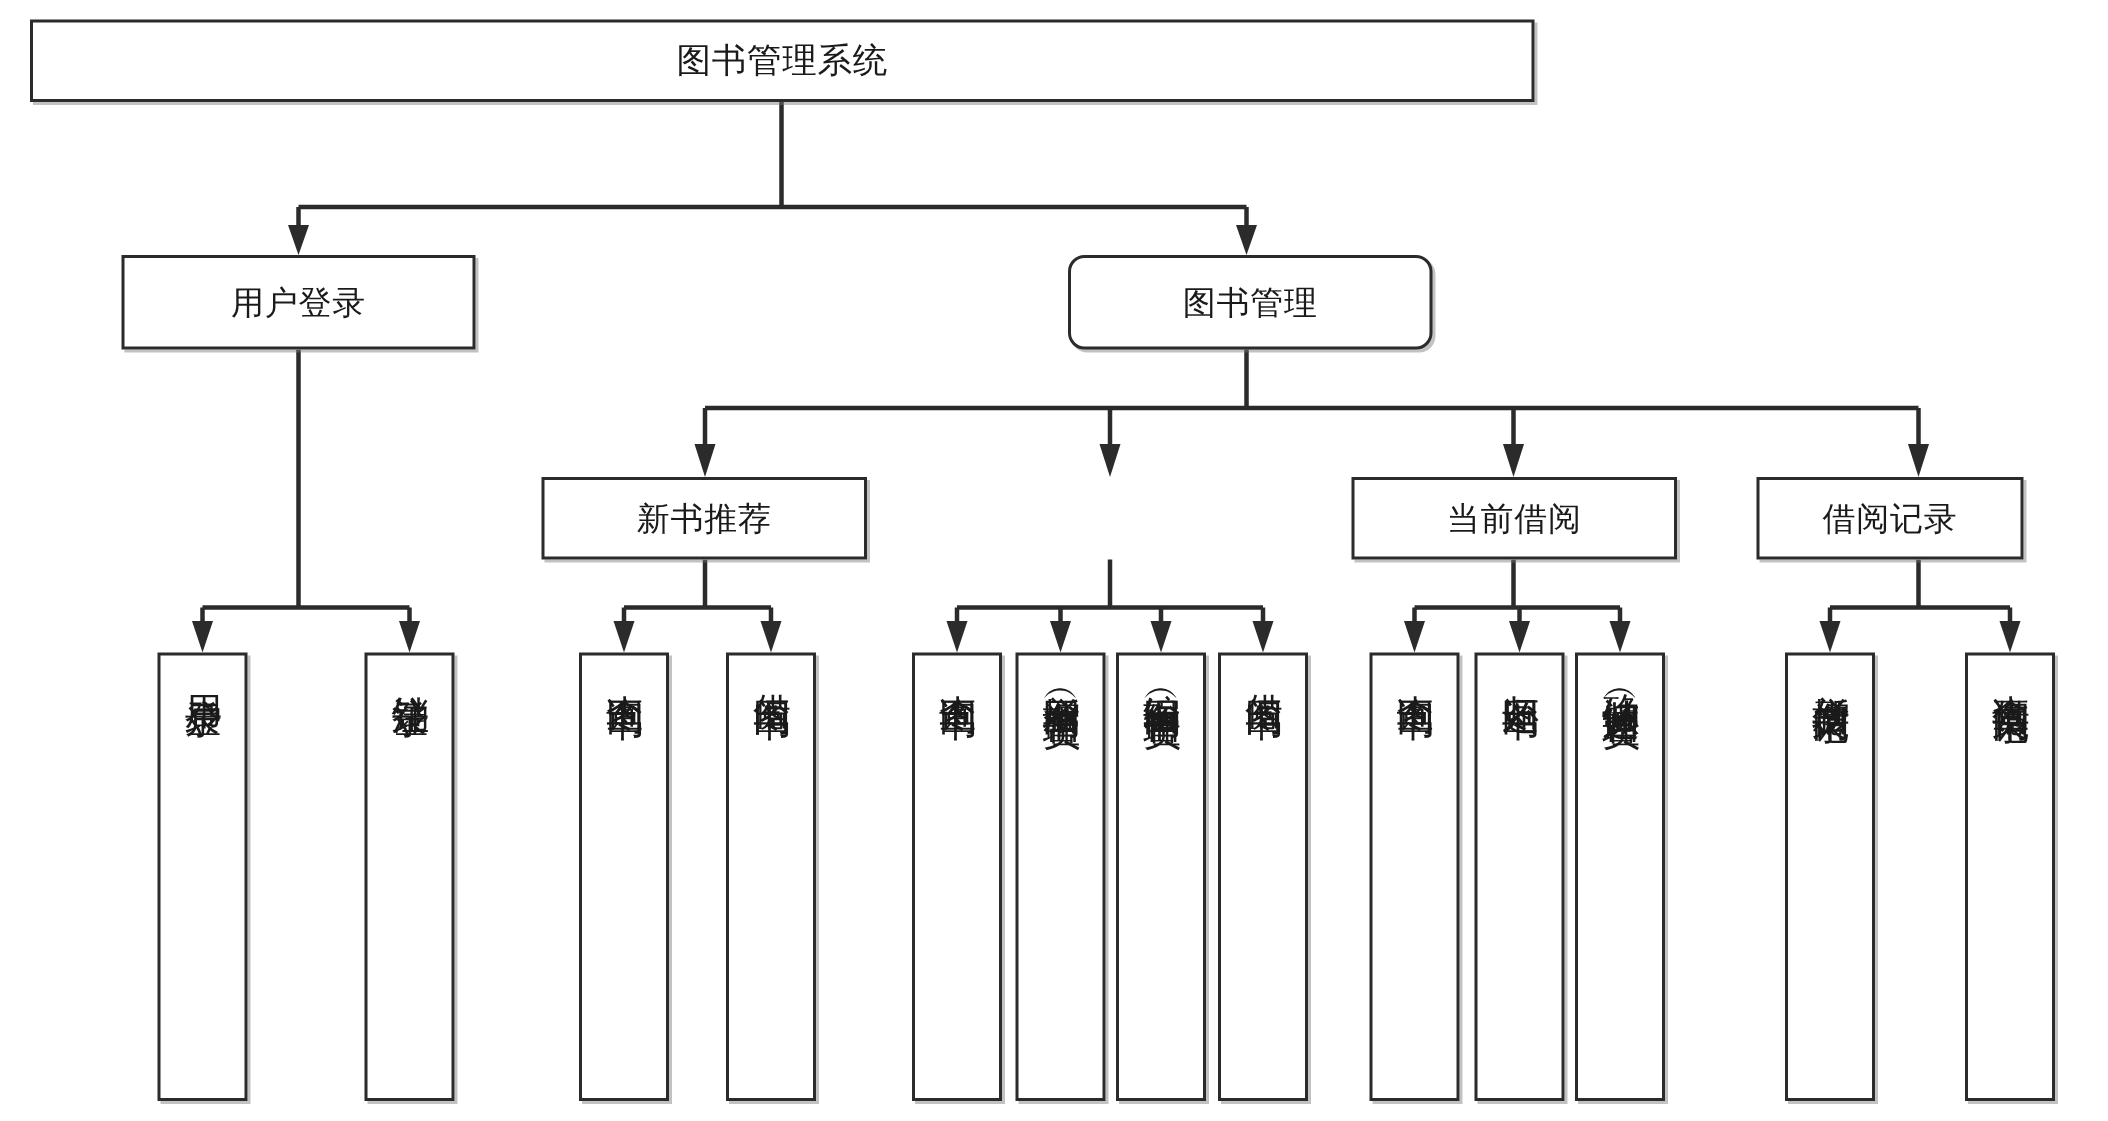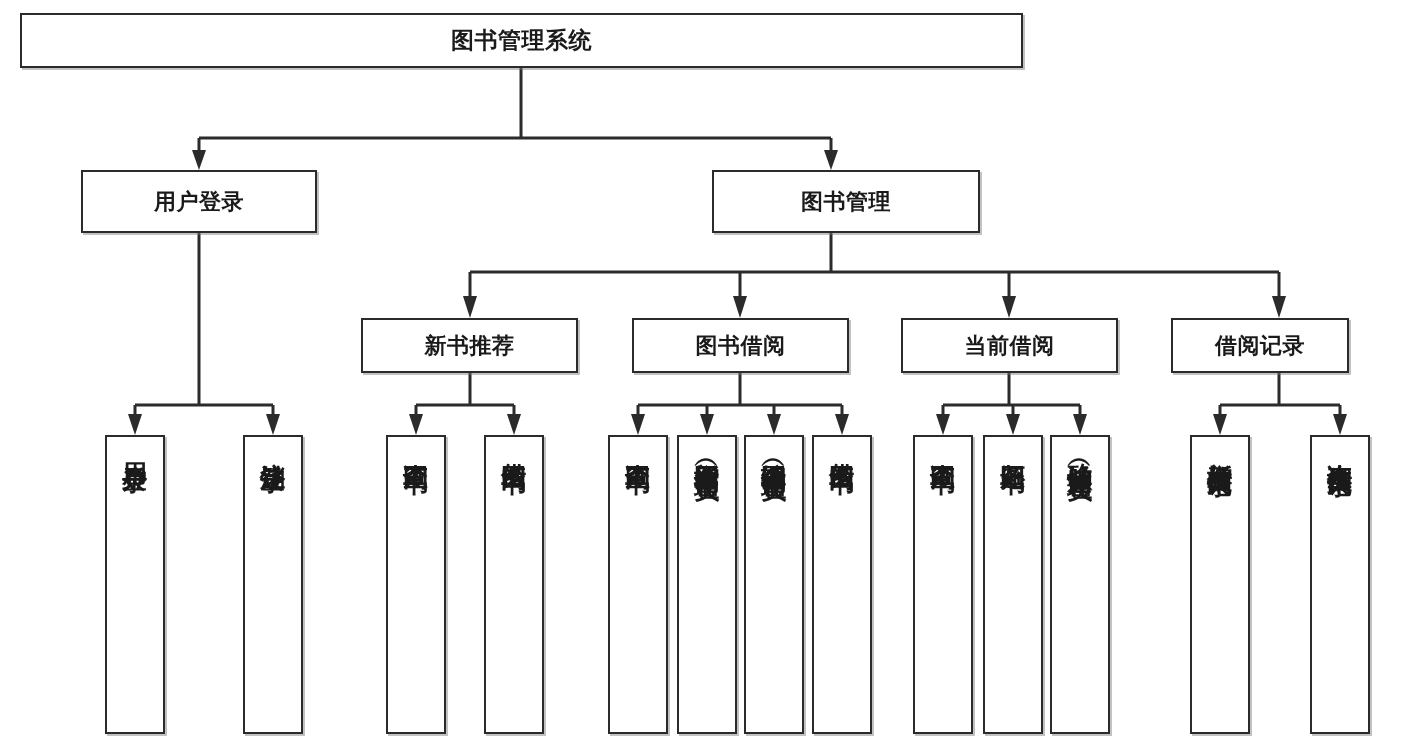--- a/index.html
+++ b/index.html
@@ -28,21 +28,20 @@
     position: absolute;
     box-sizing: border-box;
     background: #ffffff;
     border: 2px solid #2b2b2b;
     box-shadow: 2px 2px 0 rgba(120,120,120,0.45);
     display: flex;
     align-items: center;
     justify-content: center;
     color: #1a1a1a;
     z-index: 2;
-    font-weight: bold;
   }
   .node-label {
     display: block;
     text-align: center;
     line-height: 1.15;
     letter-spacing: 0.5px;
   }
   .node.horiz .node-label {
     font-size: 22px;
   }
@@ -148,30 +147,27 @@
     </g>
   </svg>
 
   <div class="node horiz root" id="node-root" style="left: 20px; top: 13px; width: 1003px; height: 55px;">
     <span class="node-label">图书管理系统</span>
   </div>
 
   <div class="node horiz" id="node-l2-0" style="left: 81px; top: 170px; width: 236px; height: 63px;">
     <span class="node-label">用户登录</span>
   </div>
-  <div class="node horiz" id="node-l2-1" style="left: 712px; top: 170px; width: 268px; height: 63px;">
+  <div class="node horiz" id="node-l2-1" style="left: 712px; top: 170px; width: 243px; height: 63px; border-radius: 11px;">
     <span class="node-label">图书管理</span>
   </div>
 
   <div class="node horiz" id="node-l3-0" style="left: 361px; top: 318px; width: 217px; height: 55px; justify-content: center;">
     <span class="node-label">新书推荐</span>
   </div>
-  <div class="node horiz" id="node-l3-1" style="left: 632px; top: 318px; width: 217px; height: 55px;">
-    <span class="node-label">图书借阅</span>
-  </div>
   <div class="node horiz" id="node-l3-2" style="left: 901px; top: 318px; width: 217px; height: 55px;">
     <span class="node-label">当前借阅</span>
   </div>
   <div class="node horiz" id="node-l3-3" style="left: 1171px; top: 318px; width: 178px; height: 55px;">
     <span class="node-label">借阅记录</span>
   </div>
 
   <div class="node vert" id="node-leaf-0" style="left: 105px; top: 435px; width: 60px; height: 299px;">
     <span class="node-label">用户登录</span>
   </div>

